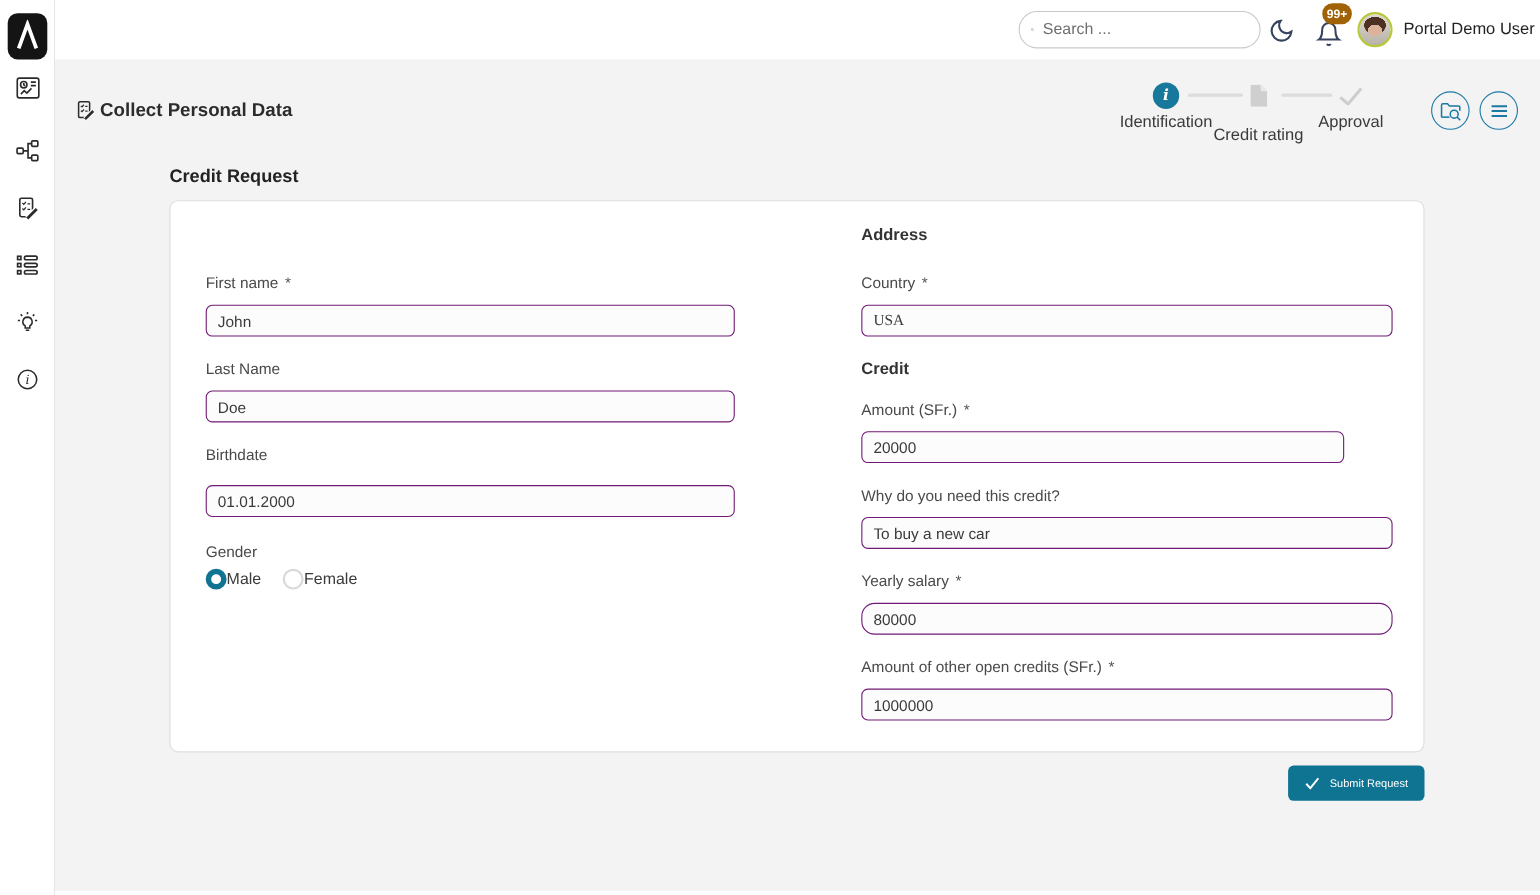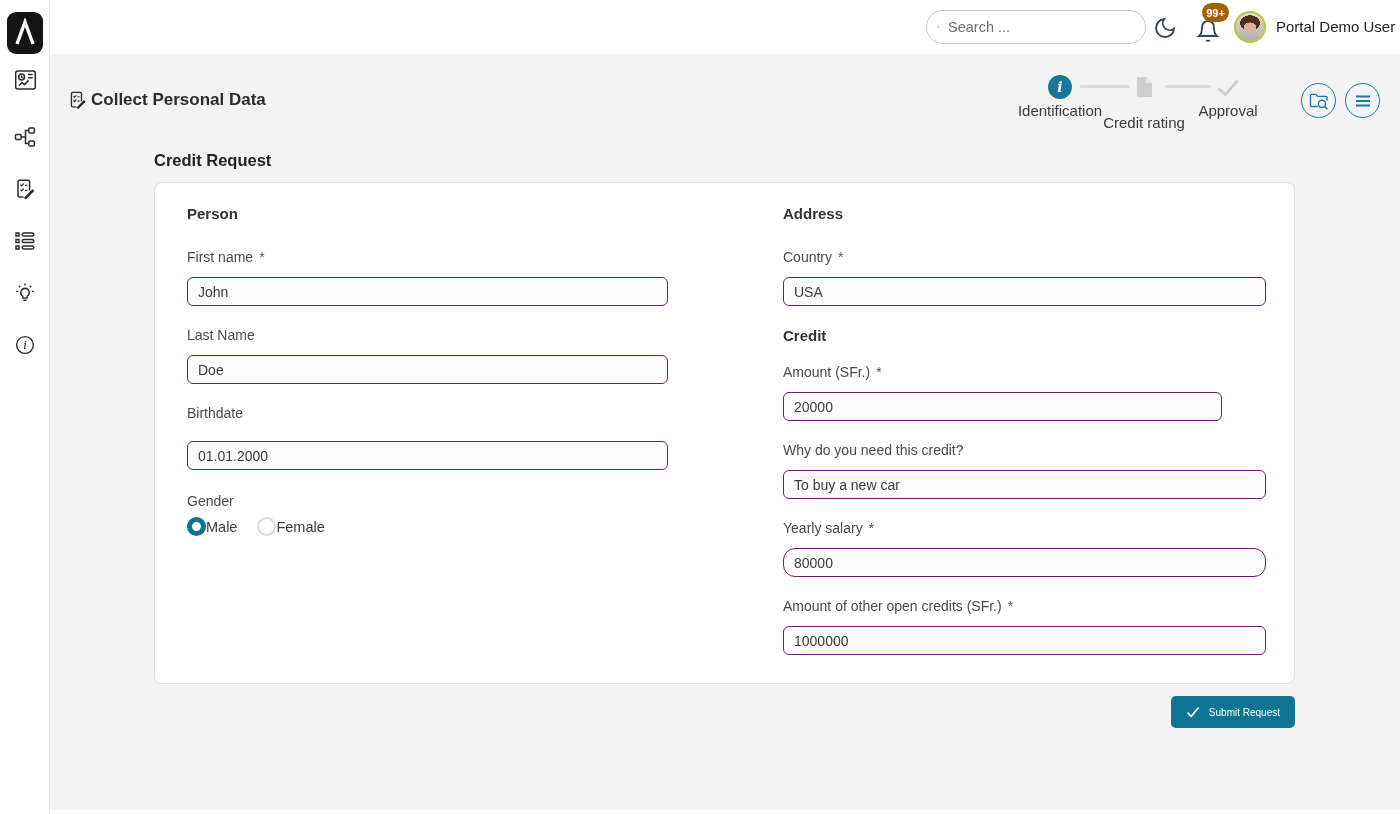--- a/index.html
+++ b/index.html
@@ -206,21 +206,20 @@
     <button class="round-btn" style="left:1295px;">
       <svg width="16" height="12" viewBox="0 0 16 12" stroke="#1b79a4" stroke-width="1.8">
         <path d="M1 1.5 h14 M1 6 h14 M1 10.5 h14" fill="none"></path>
       </svg>
     </button>
 
     <div class="content-title">Credit Request</div>
 
     <div class="card">
 
-      <div class="sec-heading col-l" style="top:22px">Person</div>
 
       <div class="f-label col-l" style="top:66px">
         <span>First name</span><span class="req">*</span>
       </div>
       <input class="f-input col-l" style="top: 94px; width: 481px;" value="John">
 
       <div class="f-label col-l" style="top:144px">
         <span>Last Name</span><span class="req"></span>
       </div>
       <input class="f-input col-l" style="top: 172px; width: 481px;" value="Doe">
@@ -240,21 +239,21 @@
           <span class="radio unsel"></span>
           <span class="radio-label">Female</span>
         </div>
       </div>
 
       <div class="sec-heading col-r" style="top:22px">Address</div>
 
       <div class="f-label col-r" style="top:66px">
         <span>Country</span><span class="req">*</span>
       </div>
-      <input class="f-input col-r" style="top: 94px; width: 483px;" value="USA">
+      <input class="f-input col-r" style="top: 94px; width: 483px; font-family: Liberation Serif, serif;" value="USA">
 
       <div class="sec-heading col-r" style="top:144px">Credit</div>
 
       <div class="f-label col-r" style="top:181px">
         <span>Amount (SFr.)</span><span class="req">*</span>
       </div>
       <input class="f-input col-r" style="top: 209px; width: 439px;" value="20000">
 
       <div class="f-label col-r" style="top:259px">
         <span>Why do you need this credit?</span><span class="req"></span>

